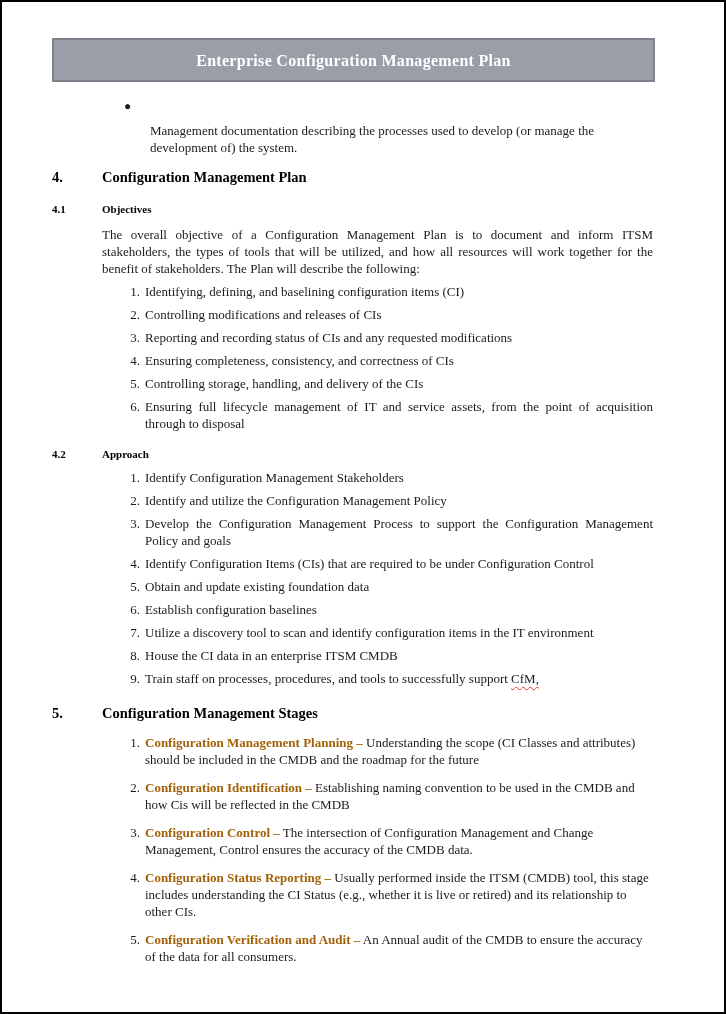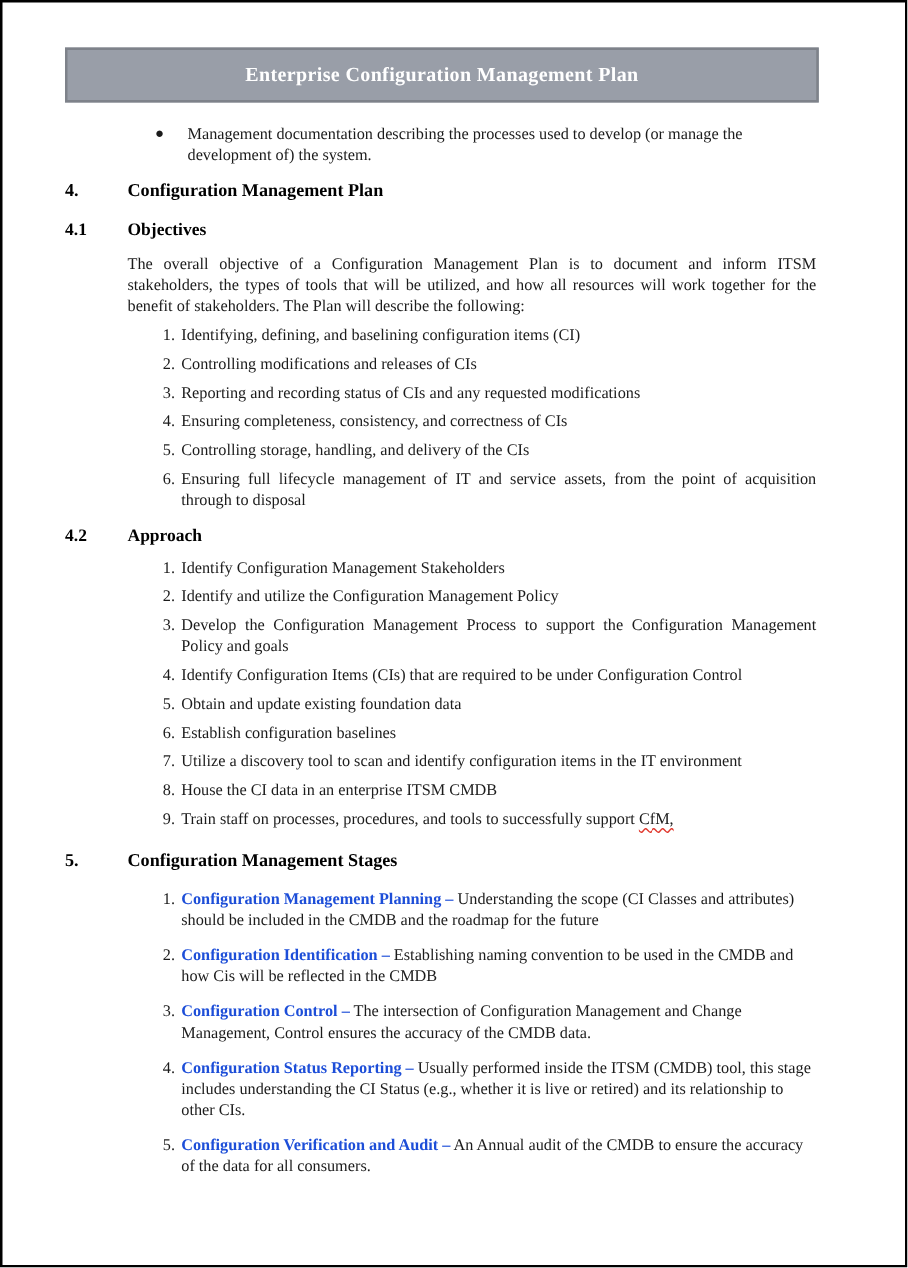--- a/index.html
+++ b/index.html
@@ -24,35 +24,35 @@
     display:flex; align-items:center; justify-content:center;
   }
   .banner-title {
     font-size:16px;
     font-weight:bold;
     color:#ffffff;
     letter-spacing:0.3px;
   }
   .bullet-row { display:flex; margin:16px 70px 0 122px; }
   .bullet-glyph { flex:none; width:26px; font-size:12px; }
-  .bullet-text { flex:1; }
+  .bullet-text { flex:1;margin-top:24px; }
 
   .h-sec { display:flex; margin:12px 70px 0 50px; font-weight:bold; font-size:14.5px; line-height:19px; color:#000; }
-  .h-sub { display:flex; margin:13px 70px 0 50px; font-weight:bold; font-size:14px; line-height:18px; color:#000; }
+  .h-sub { display:flex; margin:13px 70px 0 50px; font-weight:bold; font-size:11px; line-height:18px; color:#000; }
   .h-sec .hnum, .h-sub .hnum { flex:none; width:50px; }
 
   .para { margin:8px 71px 0 100px; text-align:justify; }
 
   .olist { margin:6px 71px 0 100px; }
   .li { display:flex; margin-top:6px; }
   .li-s5 { margin-top:11px; }
   .li .num { flex:none; width:43px; text-align:right; padding-right:5px; box-sizing:border-box; }
   .li .txt { flex:1; }
   .just .txt { text-align:justify; }
-  .li b { font-weight:bold; color:#1d4ed8; }
+  .li b { font-weight:bold; color:#a16207; }
 
   .squiggle {
     text-decoration:underline;
     text-decoration-style:wavy;
     text-decoration-color:#e0372c;
     text-decoration-thickness:1px;
     text-underline-offset:3px;
   }
 </style>
 </head>

